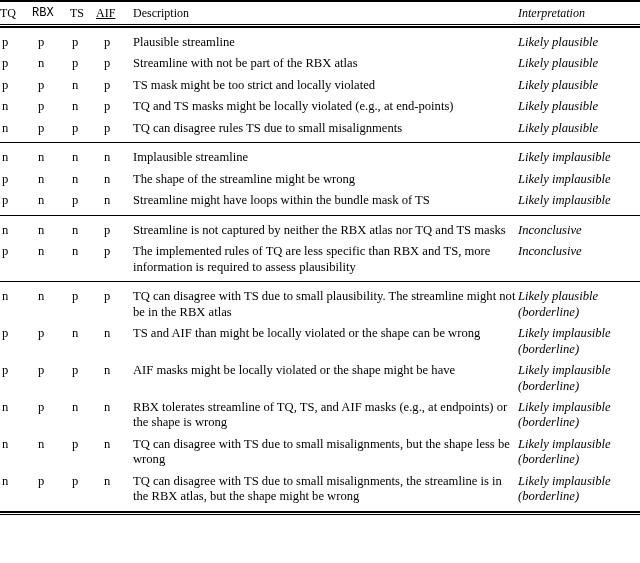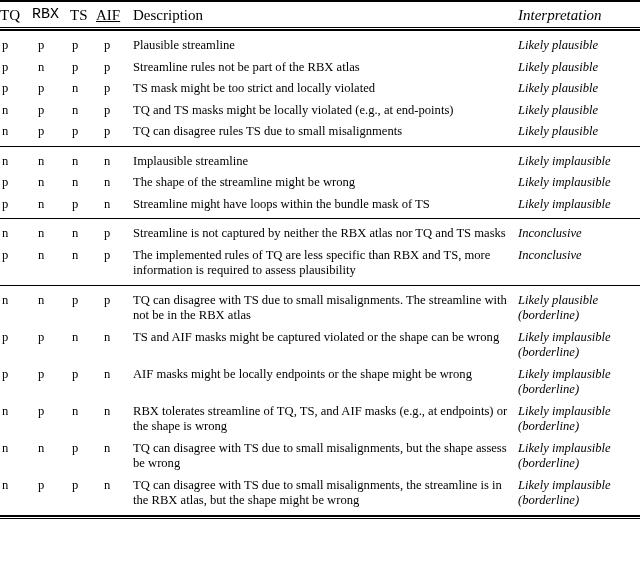--- a/index.html
+++ b/index.html
@@ -39,21 +39,21 @@
   col.c-rbx  { width: 39px; }
   col.c-ts   { width: 26px; }
   col.c-aif  { width: 40px; }
   col.c-desc { width: 385px; }
   col.c-int  { width: 122px; }
 
   
   thead tr.head-row th {
     padding-top: 4px;
     padding-bottom: 3px;
-    font-size: 15px;
+    font-size: 12px;
   }
   .rule-top {
     height: 2px;
     background: #000;
     width: 640px;
   }
   .rule-double {
     width: 640px;
     height: 4px;
     border-top: 1px solid #000;
@@ -138,21 +138,21 @@
           <td class="flag col-ts">p</td>
           <td class="flag col-aif">p</td>
           <td class="desc">Plausible streamline</td>
           <td class="interp"><span>Likely plausible</span></td>
         </tr>
         <tr class="data-row">
           <td class="flag col-tq">p</td>
           <td class="flag col-rbx">n</td>
           <td class="flag col-ts">p</td>
           <td class="flag col-aif">p</td>
-          <td class="desc">Streamline rules not be part of the RBX atlas</td>
+          <td class="desc">Streamline with not be part of the RBX atlas</td>
           <td class="interp"><span>Likely plausible</span></td>
         </tr>
         <tr class="data-row">
           <td class="flag col-tq">p</td>
           <td class="flag col-rbx">p</td>
           <td class="flag col-ts">n</td>
           <td class="flag col-aif">p</td>
           <td class="desc">TS mask might be too strict and locally violated</td>
           <td class="interp"><span>Likely plausible</span></td>
         </tr>
@@ -237,53 +237,53 @@
             <div class="rule-thin"></div>
           </td>
         </tr>
       </tbody>
       <tbody class="group">
         <tr class="data-row">
           <td class="flag col-tq">n</td>
           <td class="flag col-rbx">n</td>
           <td class="flag col-ts">p</td>
           <td class="flag col-aif">p</td>
-          <td class="desc">TQ can disagree with TS due to small misalignments. The streamline with not be in the RBX atlas</td>
+          <td class="desc">TQ can disagree with TS due to small plausibility. The streamline might not be in the RBX atlas</td>
           <td class="interp"><span>Likely plausible</span><span class="interp-line2">(borderline)</span></td>
         </tr>
         <tr class="data-row">
           <td class="flag col-tq">p</td>
           <td class="flag col-rbx">p</td>
           <td class="flag col-ts">n</td>
           <td class="flag col-aif">n</td>
-          <td class="desc">TS and AIF masks might be captured violated or the shape can be wrong</td>
-          <td class="interp"><span>Likely implausible</span><span class="interp-line2">(borderline)</span></td>
-        </tr>
-        <tr class="data-row">
-          <td class="flag col-tq">p</td>
-          <td class="flag col-rbx">p</td>
-          <td class="flag col-ts">p</td>
-          <td class="flag col-aif">n</td>
-          <td class="desc">AIF masks might be locally endpoints or the shape might be wrong</td>
+          <td class="desc">TS and AIF than might be locally violated or the shape can be wrong</td>
+          <td class="interp"><span>Likely implausible</span><span class="interp-line2">(borderline)</span></td>
+        </tr>
+        <tr class="data-row">
+          <td class="flag col-tq">p</td>
+          <td class="flag col-rbx">p</td>
+          <td class="flag col-ts">p</td>
+          <td class="flag col-aif">n</td>
+          <td class="desc">AIF masks might be locally violated or the shape might be have</td>
           <td class="interp"><span>Likely implausible</span><span class="interp-line2">(borderline)</span></td>
         </tr>
         <tr class="data-row">
           <td class="flag col-tq">n</td>
           <td class="flag col-rbx">p</td>
           <td class="flag col-ts">n</td>
           <td class="flag col-aif">n</td>
           <td class="desc">RBX tolerates streamline of TQ, TS, and AIF masks (e.g., at endpoints) or the shape is wrong</td>
           <td class="interp"><span>Likely implausible</span><span class="interp-line2">(borderline)</span></td>
         </tr>
         <tr class="data-row">
           <td class="flag col-tq">n</td>
           <td class="flag col-rbx">n</td>
           <td class="flag col-ts">p</td>
           <td class="flag col-aif">n</td>
-          <td class="desc">TQ can disagree with TS due to small misalignments, but the shape assess be wrong</td>
+          <td class="desc">TQ can disagree with TS due to small misalignments, but the shape less be wrong</td>
           <td class="interp"><span>Likely implausible</span><span class="interp-line2">(borderline)</span></td>
         </tr>
         <tr class="data-row">
           <td class="flag col-tq">n</td>
           <td class="flag col-rbx">p</td>
           <td class="flag col-ts">p</td>
           <td class="flag col-aif">n</td>
           <td class="desc">TQ can disagree with TS due to small misalignments, the streamline is in the RBX atlas, but the shape might be wrong</td>
           <td class="interp"><span>Likely implausible</span><span class="interp-line2">(borderline)</span></td>
         </tr>

